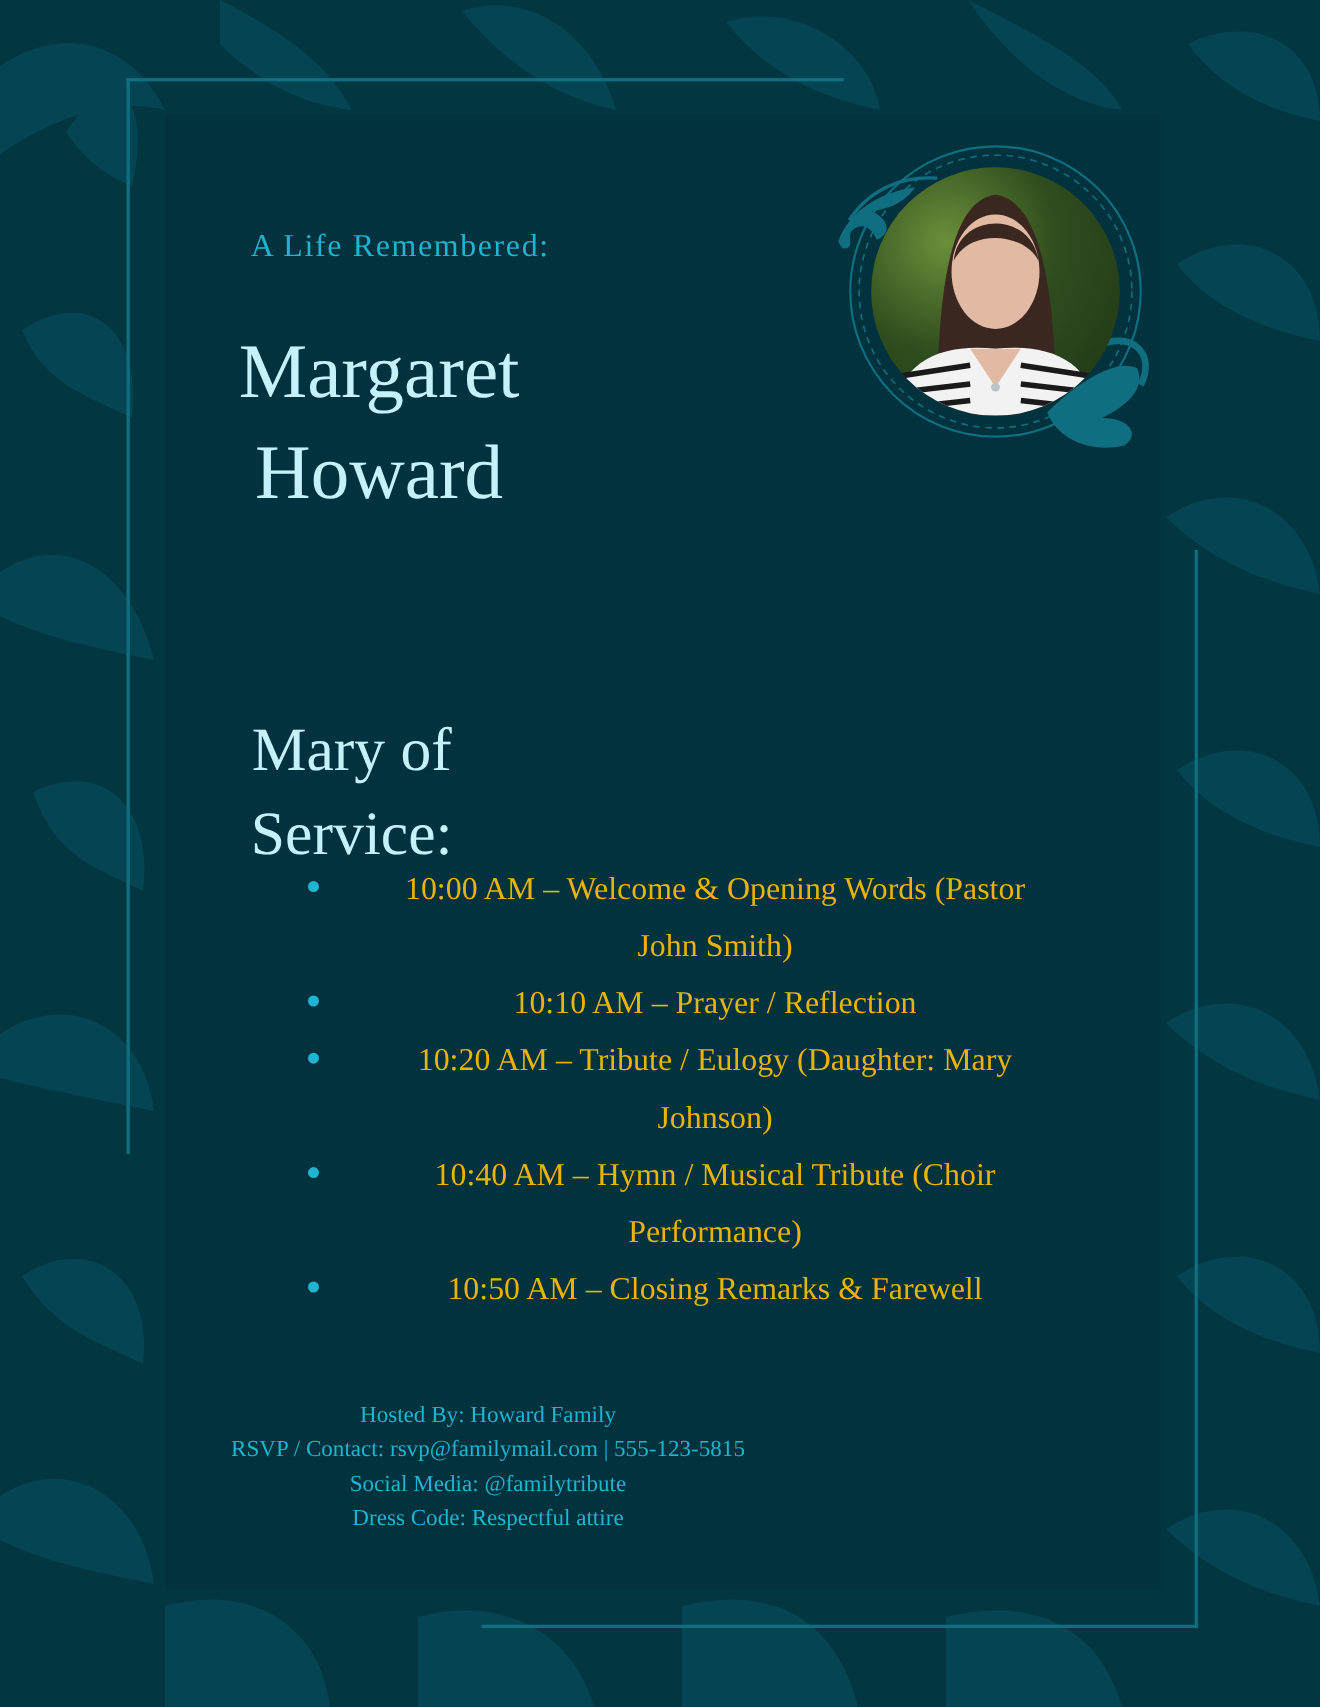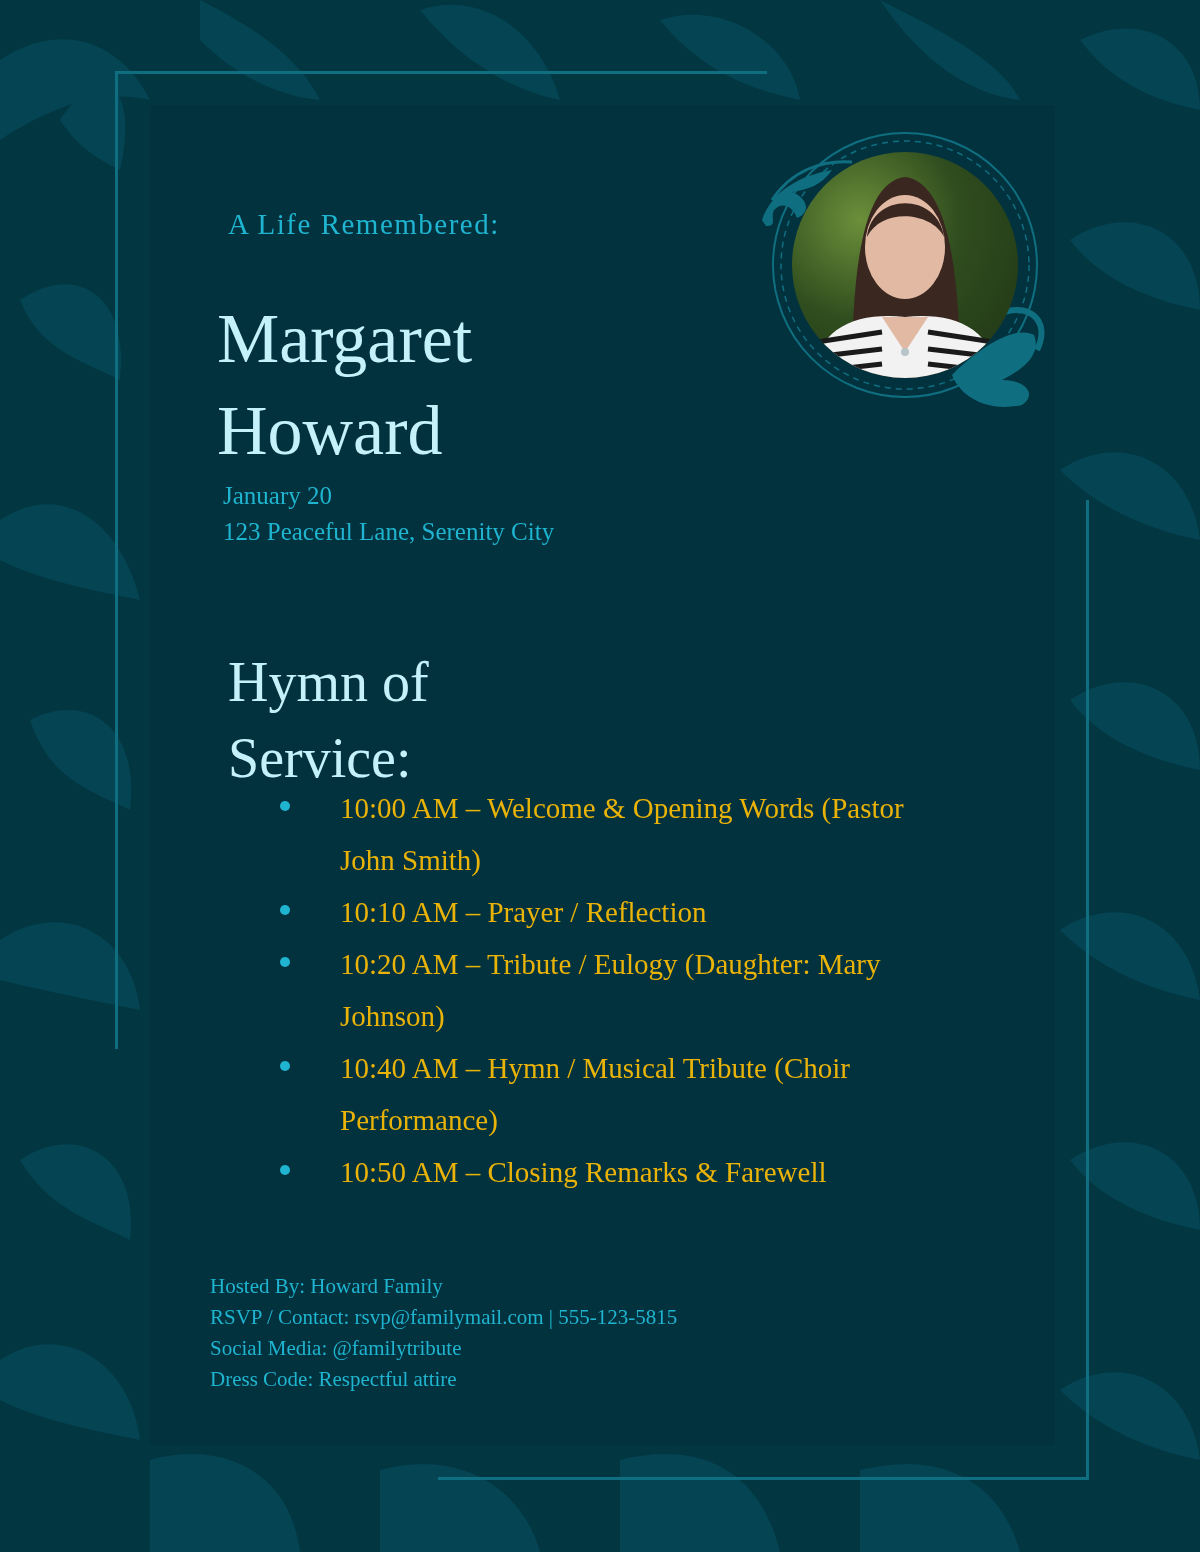--- a/index.html
+++ b/index.html
@@ -7,21 +7,21 @@
     width: 1200px; height: 1552px; position: relative; overflow: hidden;
     background: #023641;
     font-family: "Liberation Serif", "DejaVu Serif", serif;
   }
   .pattern { position: absolute; inset: 0; z-index: 0; }
   .panel {
     position: absolute; left: 150px; top: 105px; width: 905px; height: 1340px;
     background: #03323f; z-index: 1;
   }
   .frame-line { position: absolute; background: #0f6f80; z-index: 2; }
-  .content { position: absolute; inset: 0; z-index: 3; }
+  .content { position: absolute; inset: 0; z-index: 3; text-align: center; }
 
   .subtitle {
     position: absolute; left: 228px; top: 208px;
     font-size: 29px; letter-spacing: 1.5px; color: #1fb4cf;
   }
   .name {
     position: absolute; left: 217px; top: 283px;
     font-size: 70px; line-height: 92px; color: #c5f1fb; margin-top: 10px;
   }
   .details {
@@ -93,24 +93,20 @@
 
 <div class="content">
 
   <div class="subtitle">A Life Remembered:</div>
 
   <div class="name">
     <div>Margaret</div>
     <div>Howard</div>
   </div>
 
-  <div class="details">
-    <div>January 20</div>
-    <div>123 Peaceful Lane, Serenity City</div>
-  </div>
 
   <div class="photo-wrap">
     <svg width="300" height="285" viewBox="0 0 300 285" style="position:absolute;left:0;top:0;">
       <circle cx="153" cy="135" r="132" fill="none" stroke="#0f6f80" stroke-width="2"></circle>
       <circle cx="153" cy="135" r="124" fill="none" stroke="#0f6f80" stroke-width="1.5" stroke-dasharray="6 5"></circle>
       <path d="M10 90 C20 60 50 45 80 40 C70 55 55 60 40 62 C55 68 60 82 45 88 C40 75 30 72 22 80 C18 88 26 96 14 96 Z" fill="#0f6f80"></path>
       <path d="M20 70 C40 40 70 30 100 32" fill="none" stroke="#0f6f80" stroke-width="3"></path>
       <path d="M200 245 C230 215 265 195 282 205 C290 225 270 240 250 250 C275 250 285 265 270 275 C240 282 210 270 200 245 Z" fill="#0f6f80"></path>
       <path d="M245 185 C275 170 300 190 285 220" fill="none" stroke="#0f6f80" stroke-width="6"></path>
     </svg>
@@ -128,21 +124,21 @@
           <line x1="136" y1="197" x2="204" y2="205"></line>
           <line x1="136" y1="212" x2="206" y2="220"></line>
         </g>
         <path d="M90 165 L113 200 L136 165 Z" fill="#e2b9a3"></path>
         <circle cx="113" cy="200" r="4" fill="#b7c4c8"></circle>
       </svg>
     </div>
   </div>
 
   <div class="section-title">
-    <div>Hymn of</div>
+    <div>Mary of</div>
     <div>Service:</div>
   </div>
 
   <ul class="service-list">
     <li>
       <span class="bullet"></span>
       <div>10:00 AM – Welcome &amp; Opening Words (Pastor</div>
       <div>John Smith)</div>
     </li>
     <li>

